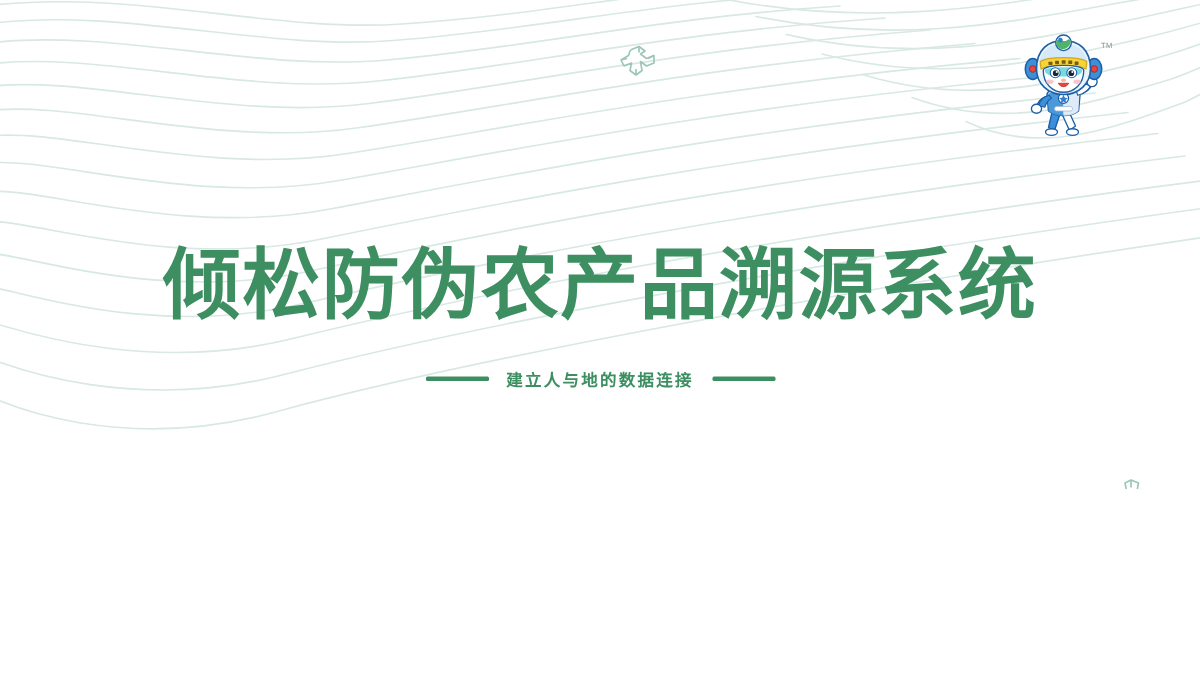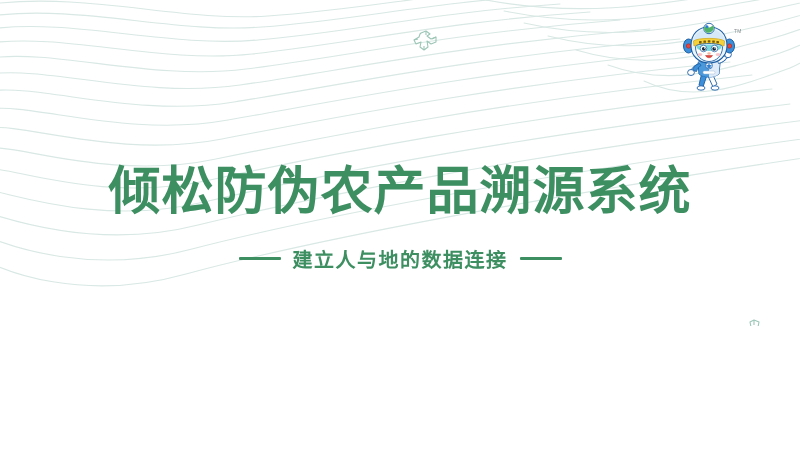--- a/index.html
+++ b/index.html
@@ -83,21 +83,21 @@
   }
   .sub-rule {
     display: block;
     width: 42px;
     height: 3px;
     background: #3d8f62;
     border-radius: 1px;
   }
   #subtitle-text {
     font-family: Liberation Serif, serif;
-    font-size: 20px;
+    font-size: 11px;
     font-weight: 700;
     color: #3d8f62;
     letter-spacing: 1.5px;
     white-space: nowrap;
   }
 </style>
 </head>
 <body>
 
 <div id="slide">

